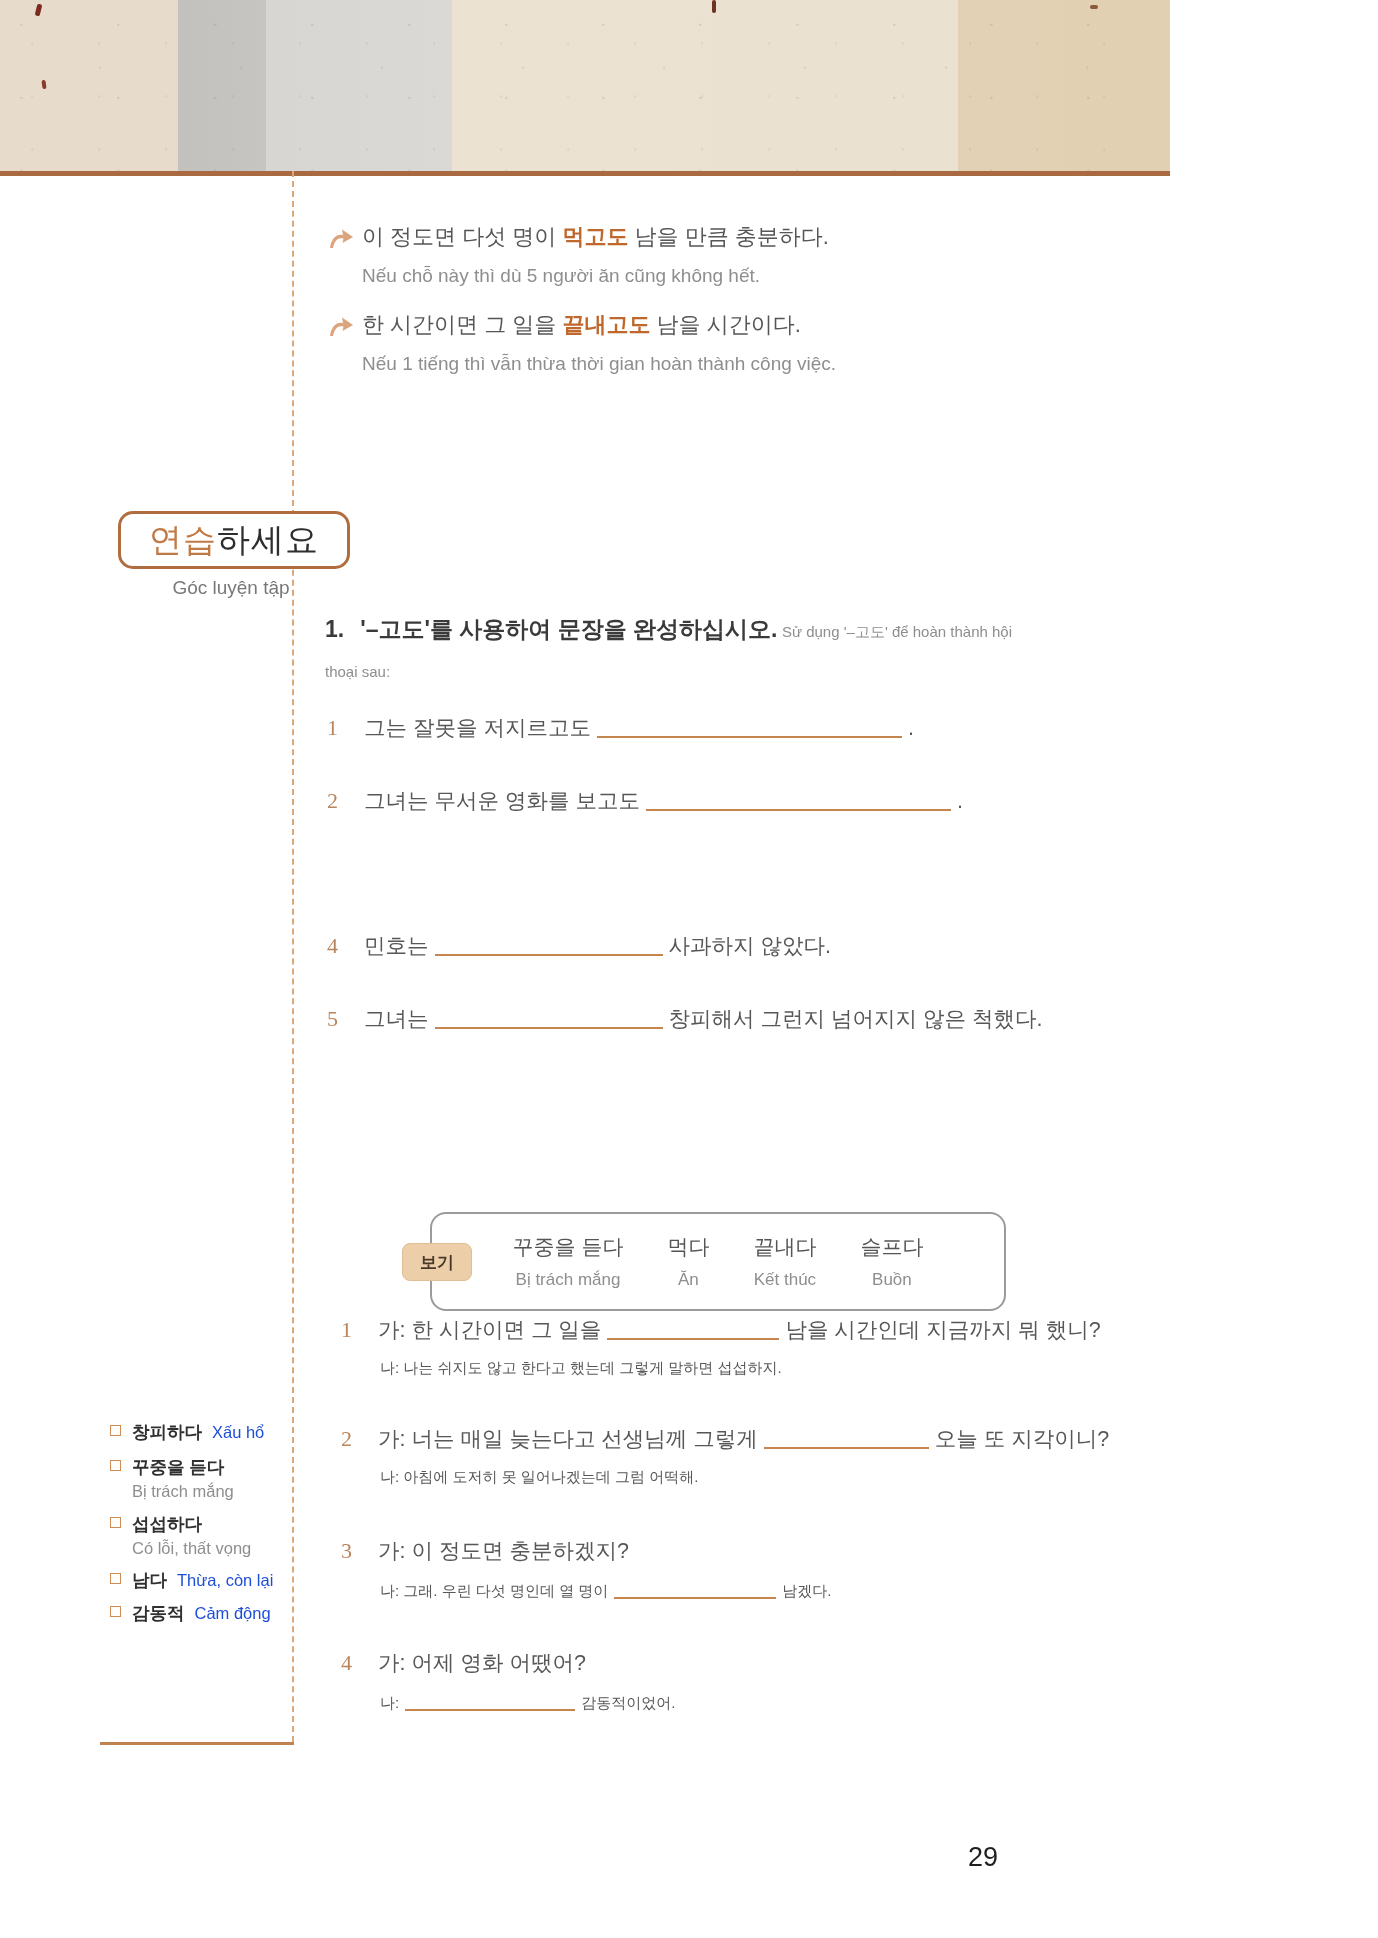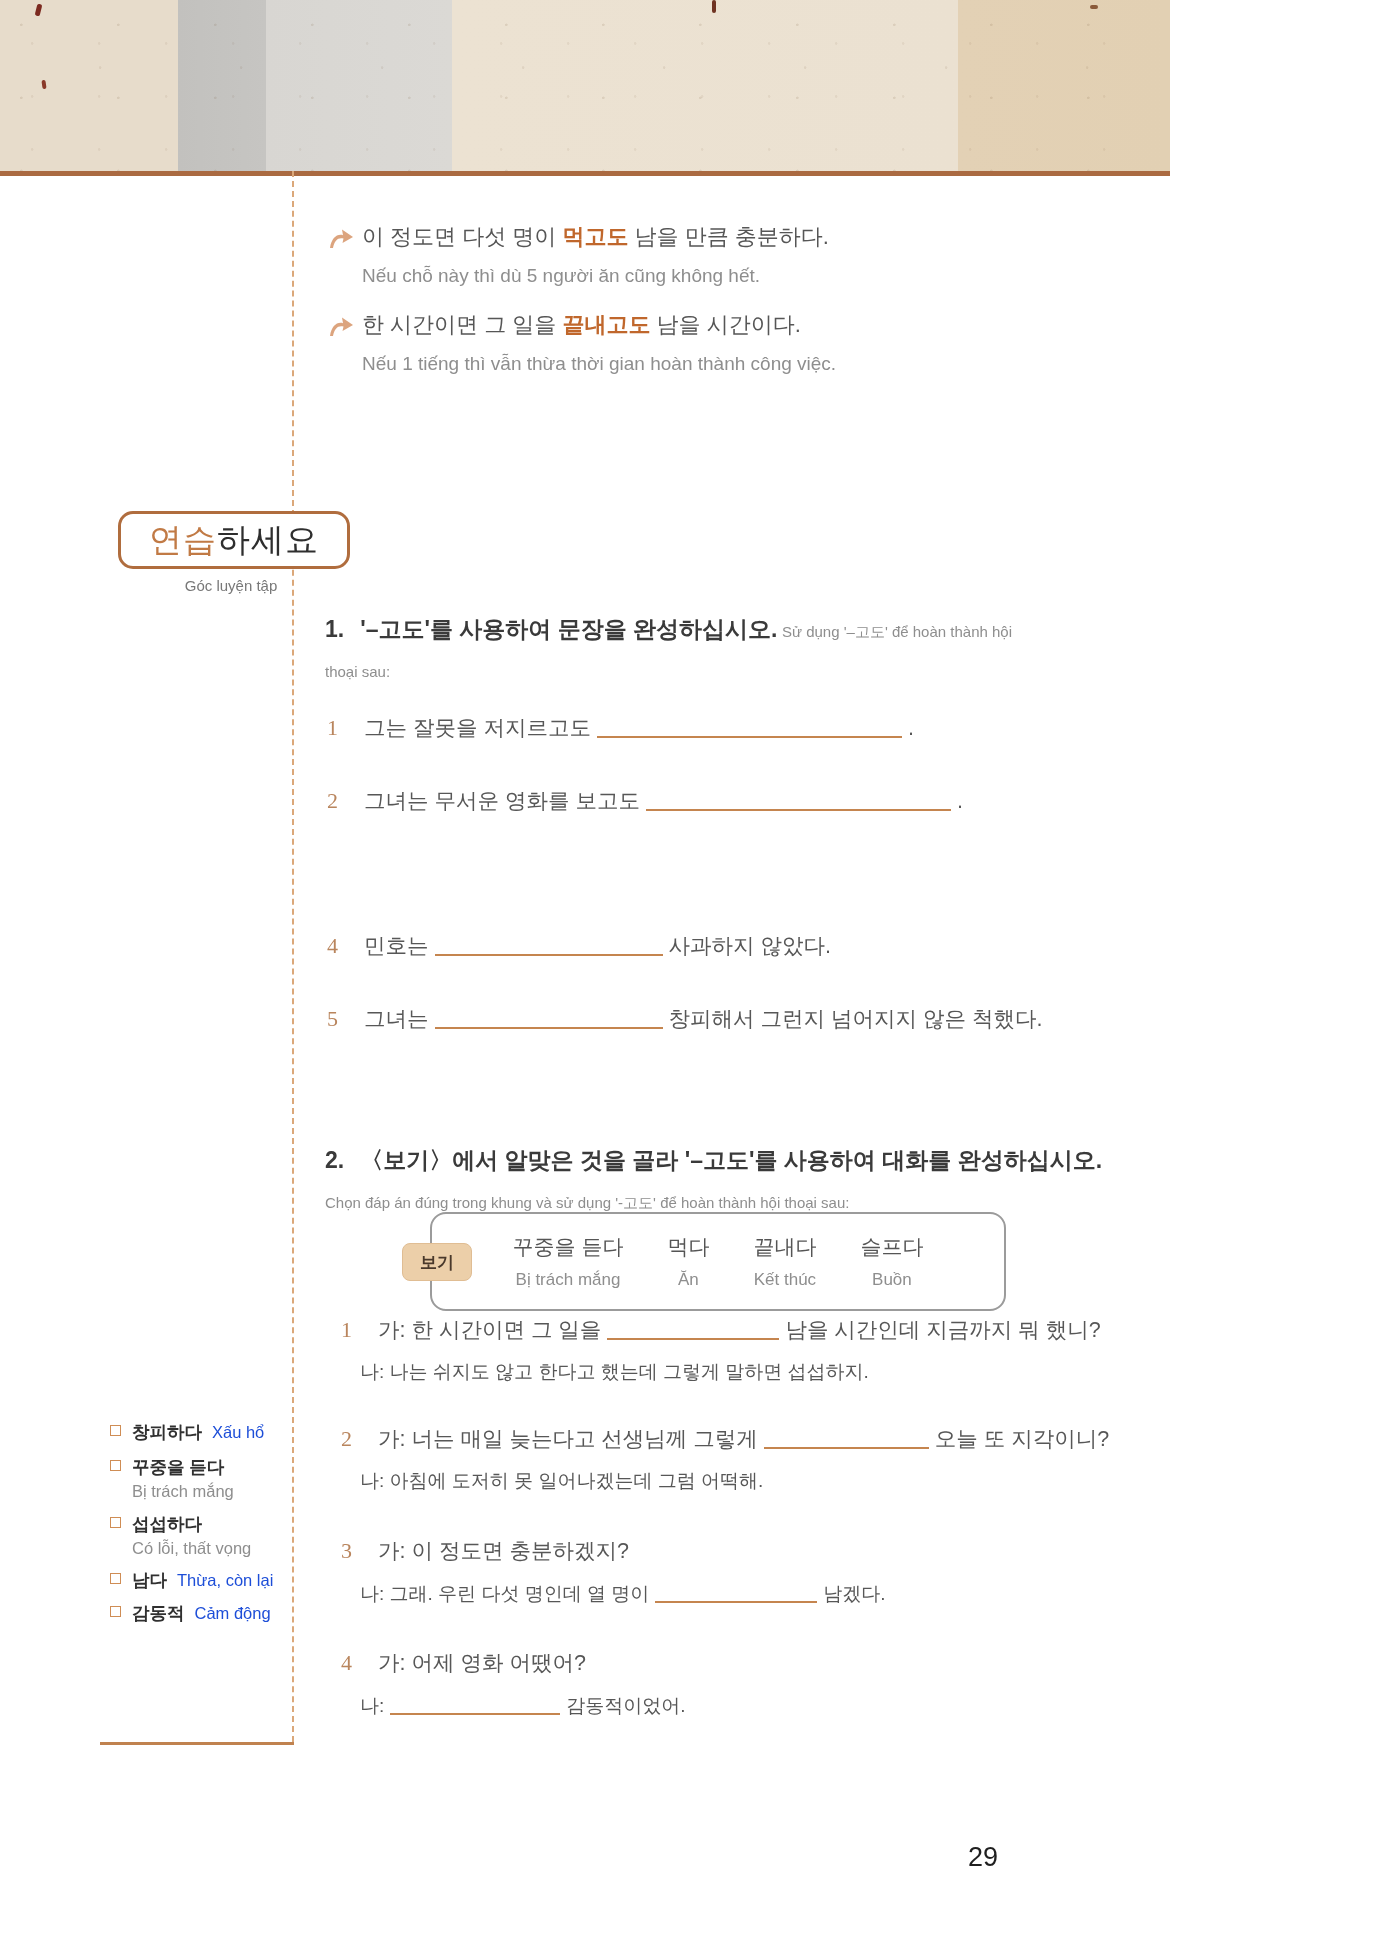--- a/index.html
+++ b/index.html
@@ -45,21 +45,21 @@
 
   
   .practice-box{
     position:absolute;left:118px;top:511px;width:226px;height:52px;
     border:3px solid #b06d3e;border-radius:15px;
     display:flex;align-items:center;justify-content:center;
     font-family:"Liberation Serif",serif;font-size:33px;letter-spacing:1px;background:#fff;
   }
   .practice-accent{color:#c17a45;}
   .practice-rest{color:#2e2e2e;}
-  .practice-sub{position:absolute;left:118px;top:577px;width:226px;text-align:center;font-size:15px;color:#787878;}
+  .practice-sub{position:absolute;left:118px;top:577px;width:226px;text-align:center;font-size:19px;color:#787878;}
 
   
   .ex-title{position:absolute;left:325px;width:960px;line-height:40px;}
   .ex-title .num,.ex-title .ko{font-weight:bold;font-size:23px;color:#3a3a3a;}
   .ex-title .num{margin-right:16px;}
   .ex-title .vi{font-size:15px;color:#8e8e8e;}
 
   
   .item{position:absolute;left:327px;font-size:21.5px;color:#575757;white-space:nowrap;}
   .item-num{font-family:"Liberation Serif",serif;color:#b9855d;font-size:22px;display:inline-block;width:37px;}
@@ -76,21 +76,21 @@
   .bogi-vi{font-size:17px;color:#8e8e8e;}
   .bogi-badge{
     position:absolute;left:402px;top:1243px;width:68px;height:36px;
     background:#eccfa9;border:1px solid #e0bd93;border-radius:8px;
     display:flex;align-items:center;justify-content:center;
     font-size:17px;font-weight:bold;color:#4a392b;z-index:2;
   }
 
   
   .dlg{position:absolute;left:341px;font-size:21.5px;color:#575757;white-space:nowrap;}
-  .dlg-b{position:absolute;left:360px;font-size:19px;color:#575757;white-space:nowrap;}
+  .dlg-b{position:absolute;left:380px;font-size:15px;color:#575757;white-space:nowrap;}
   .dlg-num{font-family:"Liberation Serif",serif;color:#b9855d;font-size:22px;display:inline-block;width:37px;}
 
   
   .vocab{position:absolute;white-space:nowrap;}
   .vocab-bullet{display:inline-block;width:9px;height:9px;border:1.5px solid #cf8d55;margin-right:11px;background:#fff;vertical-align:2px;}
   .vocab-ko{font-weight:bold;color:#303030;font-size:17.5px;}
   .vocab-vi{color:#1d4ed8;font-size:16.5px;margin-left:10px;}
   .vocab-vi2{position:absolute;color:#8e8e8e;font-size:16.5px;white-space:nowrap;}
 
   .page-number{position:absolute;left:968px;top:1842px;font-size:27px;color:#1f1f1f;}
@@ -149,24 +149,20 @@
   <div class="item" style="top:786px;">
     <span class="item-num">2</span><span>그녀는 무서운 영화를 보고도</span><span class="blank" style="width:305px;"></span><span>.</span>
   </div>
   <div class="item" style="top:931px;">
     <span class="item-num">4</span><span>민호는</span><span class="blank" style="width:228px;"></span><span>사과하지 않았다.</span>
   </div>
   <div class="item" style="top:1004px;">
     <span class="item-num">5</span><span>그녀는</span><span class="blank" style="width:228px;"></span><span>창피해서 그런지 넘어지지 않은 척했다.</span>
   </div>
 
-  <div class="ex-title" style="top:1140px;">
-    <span class="num">2.</span><span class="ko">〈보기〉에서 알맞은 것을 골라 '–고도'를 사용하여 대화를 완성하십시오.</span><br>
-    <span class="vi">Chọn đáp án đúng trong khung và sử dụng '-고도' để hoàn thành hội thoại sau:</span>
-  </div>
 
   <div class="bogi-badge">보기</div>
   <div class="bogi-box">
     <div class="bogi-col">
       <span class="bogi-ko">꾸중을 듣다</span>
       <span class="bogi-vi">Bị trách mắng</span>
     </div>
     <div class="bogi-col">
       <span class="bogi-ko">먹다</span>
       <span class="bogi-vi">Ăn</span>

